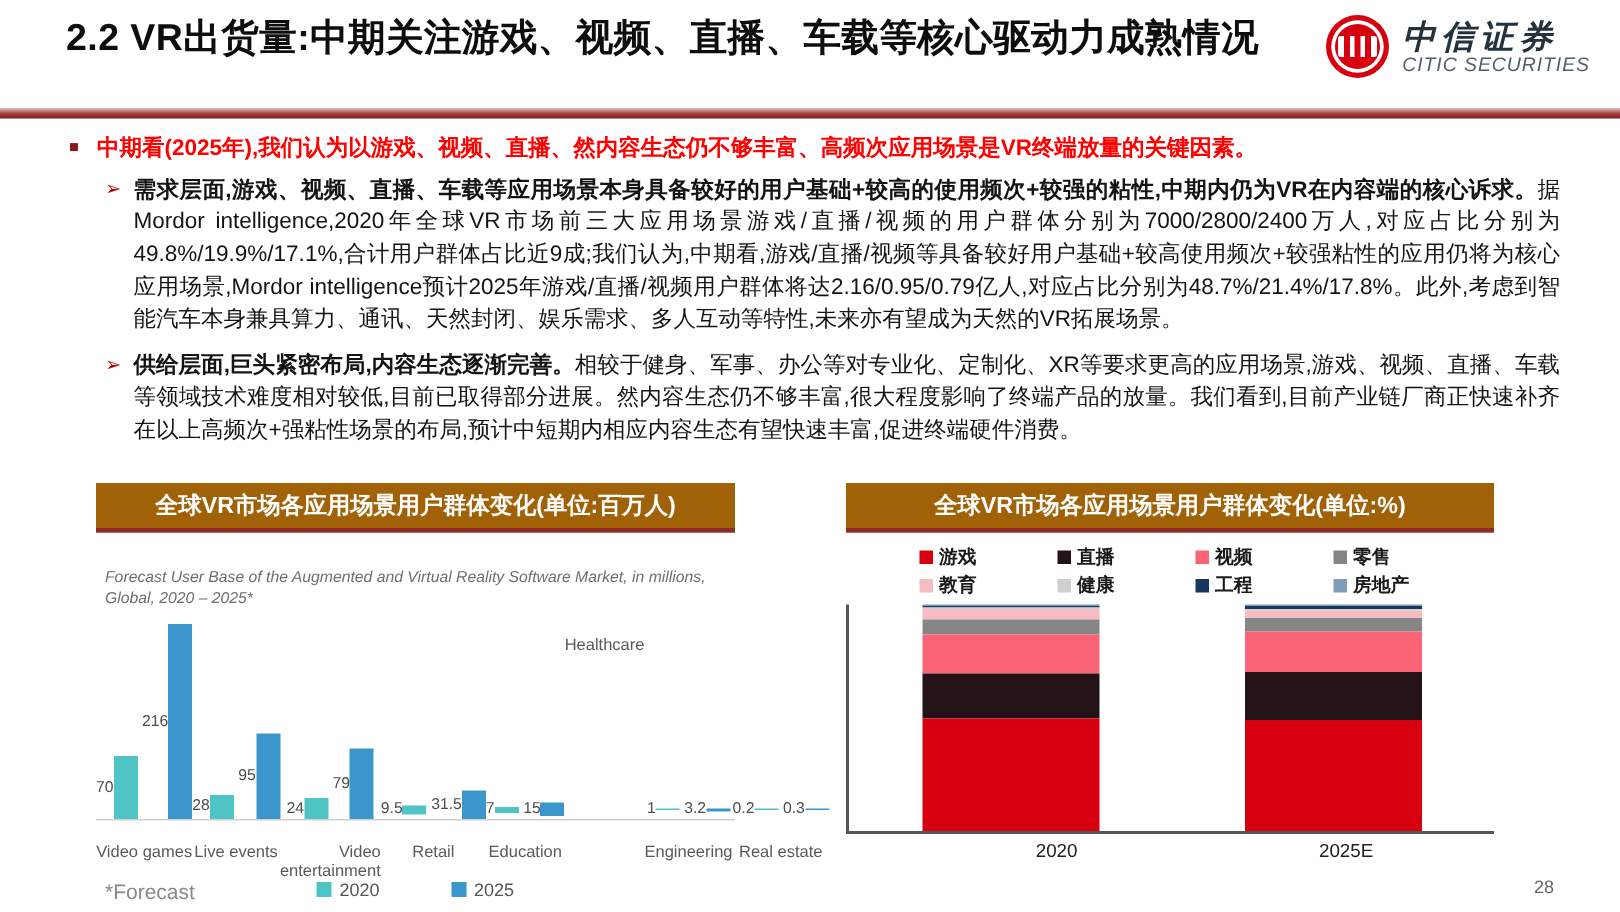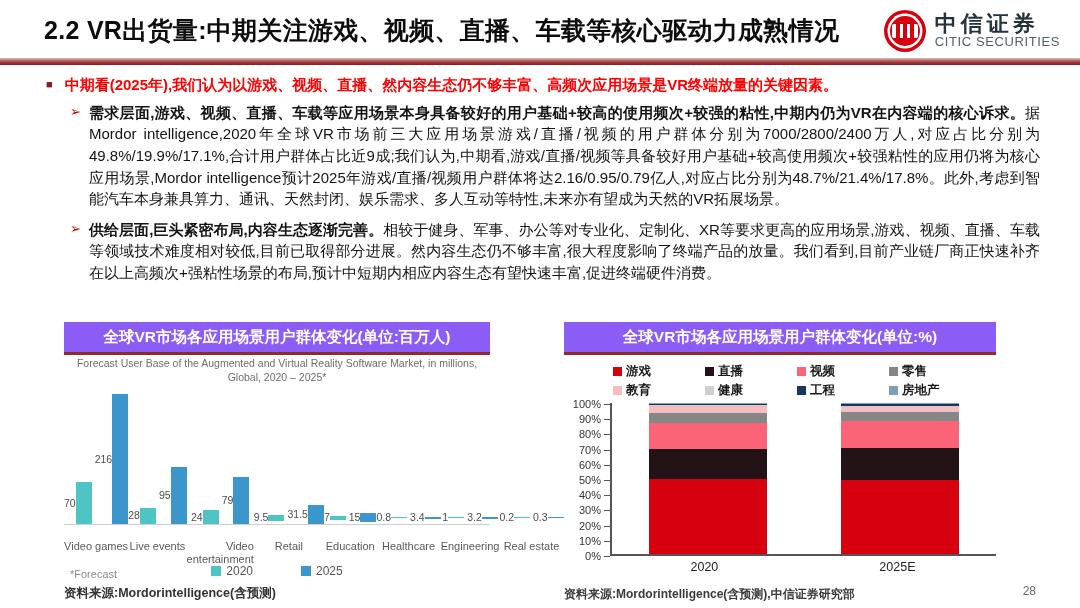--- a/index.html
+++ b/index.html
@@ -3,59 +3,59 @@
 <meta charset="utf-8">
 <style>
   * { margin:0; padding:0; box-sizing:border-box; }
   html,body { width:1080px; height:608px; }
   body {
     position:relative; overflow:hidden; background:#ffffff;
     font-family:"Liberation Sans","DejaVu Sans",sans-serif;
     color:#161616;
   }
   
-  .header { display:flex; justify-content:space-between; align-items:center;
-            padding:8px 20px 5px 44px; height:58px; }
+  .header { display:flex; justify-content:space-between; align-items:flex-start;
+            padding:8px 20px 5px 44px; height:72px; }
   .slide-title { font-size:25px; font-weight:bold; color:#0d0d0d; letter-spacing:.3px; white-space:nowrap; }
-  .logo { display:flex; align-items:center; gap:7px; }
+  .logo { display:flex; align-items:center; gap:7px;font-style:italic; }
   .logo-text { display:flex; flex-direction:column; line-height:1.05; }
   .logo-cn { font-size:22px; font-weight:bold; color:#24323c; letter-spacing:4px; }
   .logo-en { font-size:13px; color:#51616b; letter-spacing:.6px; }
   .divider { height:7px; width:100%;
              background:linear-gradient(to bottom,#dcc0c0 0%,#a83c3c 55%,#7d1f1f 100%); }
   
   .content { padding:6px 40px 0 44px; }
   .highlight-row { display:flex; align-items:flex-start; margin-top:3px; }
   .sq-marker { color:#8b1b1b; font-size:11px; line-height:1.9; margin:0 12px 0 2px; }
   .highlight { font-size:15px; font-weight:bold; color:#fe0000; line-height:1.45; }
   .bullets { margin:6px 0 0 26px; }
   .bullet { position:relative; padding-left:19px; font-size:15px; line-height:1.44;
             text-align:justify; margin-bottom:9px; color:#141414; }
   .arrow-marker { position:absolute; left:0; top:1px; color:#c00000; font-size:13px; }
   .lead { font-weight:bold; }
   
   .charts { position:absolute; top:322px; left:64px; display:flex; gap:74px; }
   .panel-left { width:426px; }
   .panel-right { width:432px; }
-  .banner { background:#8b5cf6; border-bottom:3px solid #8d2b28; color:#fff;
+  .banner { background:#a16207; border-bottom:3px solid #8d2b28; color:#fff;
             font-weight:bold; font-size:15.5px; text-align:center; padding:5px 2px 4px; }
-  .subtitle { font-size:10.5px; color:#6e6e6e; text-align:center; margin:1px 6px 2px; line-height:1.35; }
+  .subtitle { font-size:10.5px; color:#6e6e6e; text-align:left; margin:23px 6px 2px; line-height:1.35;font-style:italic; }
   
   .plot { position:relative; margin-top:2px; }
   .baseline { position:absolute; left:0; right:0; top:138px; border-top:1px solid #cfcfcf; }
   .groups { display:flex; }
   .bar-group { flex:1; display:flex; flex-direction:column; align-items:center; }
   .bar-pair { height:138px; display:flex; align-items:flex-end; gap:3px; }
   .bar-wrap { display:flex; flex-direction:row; align-items:center; justify-content:flex-end; }
   .bar-value { font-size:10.5px; color:#4d4d4d; margin-bottom:1px; white-space:nowrap; }
   .bar { width:16px; }
   .cat-label { font-size:11px; color:#595959; text-align:right; line-height:1.15;
                margin-top:16px; height:23px; }
   .legend-row { position:relative; height:17px; margin-top:1px; }
-  .footnote { position:absolute; left:6px; bottom:1px; font-size:11px; color:#8a8a8a; }
+  .footnote { position:absolute; left:6px; bottom:1px; font-size:14px; color:#8a8a8a; }
   .legend { display:flex; justify-content:center; gap:48px; font-size:12px; color:#555; }
   .legend-item { display:flex; align-items:center; gap:5px; }
   .legend-sq { width:10px; height:10px; display:inline-block; }
   .source { font-size:12.5px; font-weight:bold; color:#333; margin-top:4px; }
   
   .legend2 { display:grid; grid-template-columns:repeat(4,88px); gap:2px 4px;
              justify-content:center; font-size:12.5px; font-weight:bold; color:#1a1a1a;
              margin:8px 0 4px 30px; }
   .legend2 .legend-item { gap:4px; }
   .legend2 .legend-sq { width:9px; height:9px; }
@@ -177,30 +177,20 @@
                 <div class="bar" style="height: 4.21296px; background: rgb(79, 196, 197);"></div>
               </div>
               <div class="bar-wrap">
                 <div class="bar-value">15</div>
                 <div class="bar" style="height: 9.02778px; background: rgb(59, 151, 203);"></div>
               </div>
             </div>
             <div class="cat-label">Education</div>
           </div>
           <div class="bar-group">
-            <div class="bar-pair">
-              <div class="bar-wrap">
-                <div class="bar-value">0.8</div>
-                <div class="bar" style="height: 1px; background: rgb(79, 196, 197);"></div>
-              </div>
-              <div class="bar-wrap">
-                <div class="bar-value">3.4</div>
-                <div class="bar" style="height: 2.0463px; background: rgb(59, 151, 203);"></div>
-              </div>
-            </div>
             <div class="cat-label">Healthcare</div>
           </div>
           <div class="bar-group">
             <div class="bar-pair">
               <div class="bar-wrap">
                 <div class="bar-value">1</div>
                 <div class="bar" style="height: 1px; background: rgb(79, 196, 197);"></div>
               </div>
               <div class="bar-wrap">
                 <div class="bar-value">3.2</div>
@@ -270,33 +260,20 @@
         <div class="legend-item">
           <div class="legend-sq" style="background: rgb(23, 55, 94);"></div>
           <span>工程</span>
         </div>
         <div class="legend-item">
           <div class="legend-sq" style="background: rgb(127, 157, 185);"></div>
           <span>房地产</span>
         </div>
       </div>
     <div class="chart2">
-      <div class="yaxis" id="right-yaxis">
-          <div class="ytick" style="top: 1px;">100%</div>
-          <div class="ytick" style="top: 16.2px;">90%</div>
-          <div class="ytick" style="top: 31.4px;">80%</div>
-          <div class="ytick" style="top: 46.6px;">70%</div>
-          <div class="ytick" style="top: 61.8px;">60%</div>
-          <div class="ytick" style="top: 77px;">50%</div>
-          <div class="ytick" style="top: 92.2px;">40%</div>
-          <div class="ytick" style="top: 107.4px;">30%</div>
-          <div class="ytick" style="top: 122.6px;">20%</div>
-          <div class="ytick" style="top: 137.8px;">10%</div>
-          <div class="ytick" style="top: 153px;">0%</div>
-        </div>
       <div class="plot2" id="right-plot">
           <div class="stack">
             <div class="slice" style="height: 75.198px; background: rgb(214, 0, 15);"></div>
             <div class="slice" style="height: 30.049px; background: rgb(35, 19, 22);"></div>
             <div class="slice" style="height: 25.821px; background: rgb(251, 99, 118);"></div>
             <div class="slice" style="height: 9.815px; background: rgb(134, 134, 134);"></div>
             <div class="slice" style="height: 6.946px; background: rgb(247, 188, 192);"></div>
             <div class="slice" style="height: 0.906px; background: rgb(207, 207, 207);"></div>
             <div class="slice" style="height: 1.51px; background: rgb(23, 55, 94);"></div>
             <div class="slice" style="height: 0.755px; background: rgb(127, 157, 185);"></div>
@@ -310,17 +287,16 @@
             <div class="slice" style="height: 1.208px; background: rgb(207, 207, 207);"></div>
             <div class="slice" style="height: 1.963px; background: rgb(23, 55, 94);"></div>
             <div class="slice" style="height: 1.208px; background: rgb(127, 157, 185);"></div>
           </div>
         </div>
     </div>
     <div class="xlabels" id="right-xlabels">
         <span>2020</span>
         <span>2025E</span>
       </div>
-    <div class="source2">资料来源:Mordorintelligence(含预测),中信证券研究部</div>
   </div>
 </div>
 
 <div class="page-num">28</div>
 
 </body></html>

